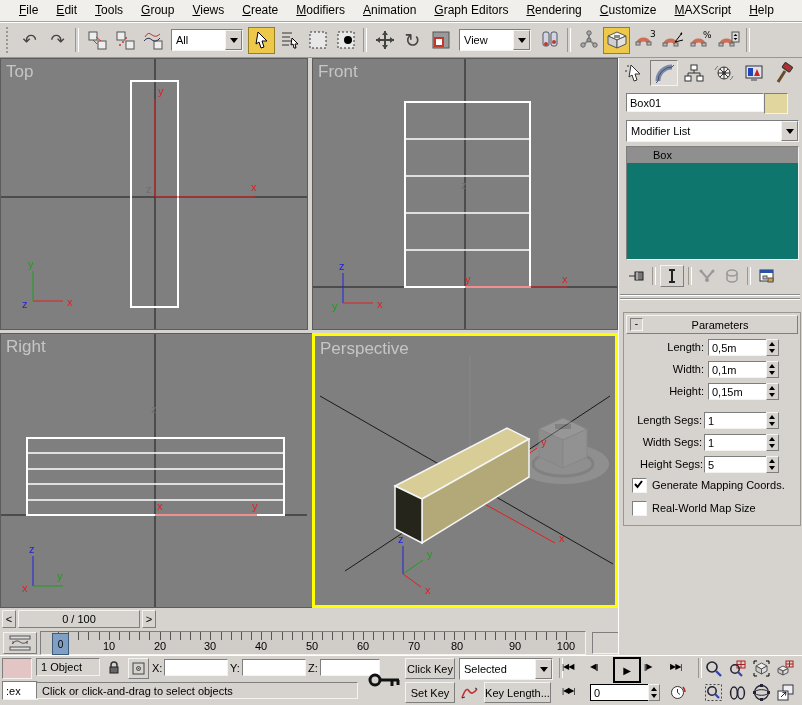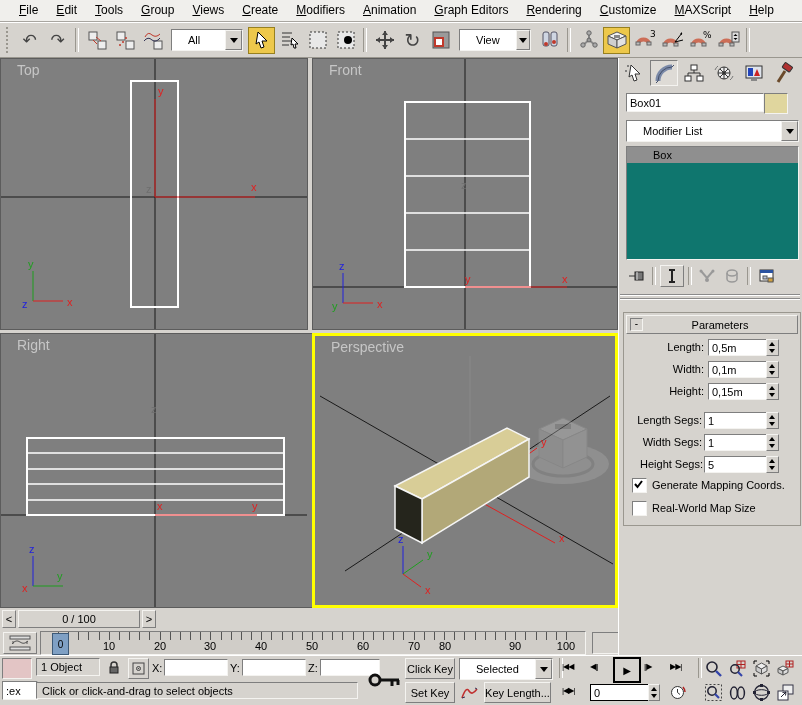--- a/index.html
+++ b/index.html
@@ -14,27 +14,27 @@
   #menubar{left:0;top:0;width:802px;height:22px;background:#f0efec;border-bottom:1px solid #a8a5a0;display:flex;align-items:center;padding-left:10px;box-sizing:border-box}
   .menu-item{display:inline-block;padding:0 9px;font-size:12px;line-height:21px;color:#000}
   .menu-item::first-letter{text-decoration:underline}
   
   #toolbar{left:0;top:22px;width:802px;height:36px;background:#d6d3ce;border-top:1px solid #fff;border-bottom:1px solid #9a978f;box-sizing:border-box;display:flex;align-items:center;gap:1px;padding-left:6px}
   .tbtn{width:27px;height:27px;display:flex;align-items:center;justify-content:center;flex:0 0 auto}
   .tbtn.active{background:#edc84b;border:1px solid #97801f;box-sizing:border-box}
   .tsep{width:2px;height:24px;border-left:1px solid #9a978f;border-right:1px solid #fff;margin:0 3px;flex:0 0 auto}
   .grip{width:4px;height:26px;border-left:2px dotted #9a978f;margin-right:3px;flex:0 0 auto}
   .ddown{height:20px;background:#fff;border:1px solid;border-color:#7e7e7e #f4f3f0 #f4f3f0 #7e7e7e;display:flex;align-items:center;flex:0 0 auto}
-  .ddown .txt{font-size:11px;padding:0 16px;flex:1}
+  .ddown .txt{font-size:11px;padding:0 4px;flex:1}
   .darr{width:15px;height:18px;background:#d6d3ce;border:1px solid;border-color:#f4f3f0 #7e7e7e #7e7e7e #f4f3f0;display:flex;align-items:center;justify-content:center}
   .tri-down{width:0;height:0;border-left:4px solid transparent;border-right:4px solid transparent;border-top:5px solid #000}
   .glyph{font-size:17px;color:#444;font-family:"DejaVu Sans",sans-serif}
   
   .vp{background:#7f7f7f;border:1px solid #5c5c5c;box-sizing:border-box}
-  .vp-label{position:absolute;left:16px;top:3px;font-size:14px;color:#c6c6c6}
+  .vp-label{position:absolute;left:5px;top:3px;font-size:17px;color:#c6c6c6}
   #vp-persp{border:3px solid #ffff00}
   
   #cpanel{left:618px;top:58px;width:184px;height:598px;background:#d6d3ce;border-left:1px solid #fff}
   .ctab{width:28px;height:26px;display:flex;align-items:center;justify-content:center}
   .ctab.pressed{border:1px solid;border-color:#7e7e7e #f4f3f0 #f4f3f0 #7e7e7e;box-sizing:border-box;background:#dedbd6}
   .spin{display:flex;flex-direction:column;justify-content:space-between;background:#d6d3ce;border:1px solid;border-color:#f4f3f0 #7e7e7e #7e7e7e #f4f3f0;box-sizing:border-box;padding:2px 2px}
   .tri-up-s{width:0;height:0;border-left:3px solid transparent;border-right:3px solid transparent;border-bottom:4px solid #000}
   .tri-dn-s{width:0;height:0;border-left:3px solid transparent;border-right:3px solid transparent;border-top:4px solid #000}
   .plabel{font-size:11px;color:#000;text-align:right;position:absolute}
   .cbox{width:13px;height:13px;background:#fff;border:1px solid;border-color:#7e7e7e #f4f3f0 #f4f3f0 #7e7e7e;position:absolute}
@@ -323,21 +323,21 @@
 <div class="abs" id="ruler">
   <span id="ruler-ticks"></span>
   <span class="tick-num" style="left:17px">0</span>
   <span class="tick-num" style="left:68px">10</span>
   <span class="tick-num" style="left:119px">20</span>
   <span class="tick-num" style="left:169px">30</span>
   <span class="tick-num" style="left:220px">40</span>
   <span class="tick-num" style="left:271px">50</span>
   <span class="tick-num" style="left:322px">60</span>
   <span class="tick-num" style="left:373px">70</span>
-  <span class="tick-num" style="left:404px">80</span>
+  <span class="tick-num" style="left:416px">80</span>
   <span class="tick-num" style="left:474px">90</span>
   <span class="tick-num" style="left:525px">100</span>
   <span id="tb-handle">0</span>
 </div>
 <div class="abs sunken" style="left:592px;top:632px;width:204px;height:20px"></div>
 
 <div class="abs" id="cpanel"></div>
 <div class="abs" style="left:620px;top:60px;width:180px;height:28px;display:flex;gap:2px">
   <span class="ctab">
       <svg width="22" height="22" viewBox="0 0 22 22">

